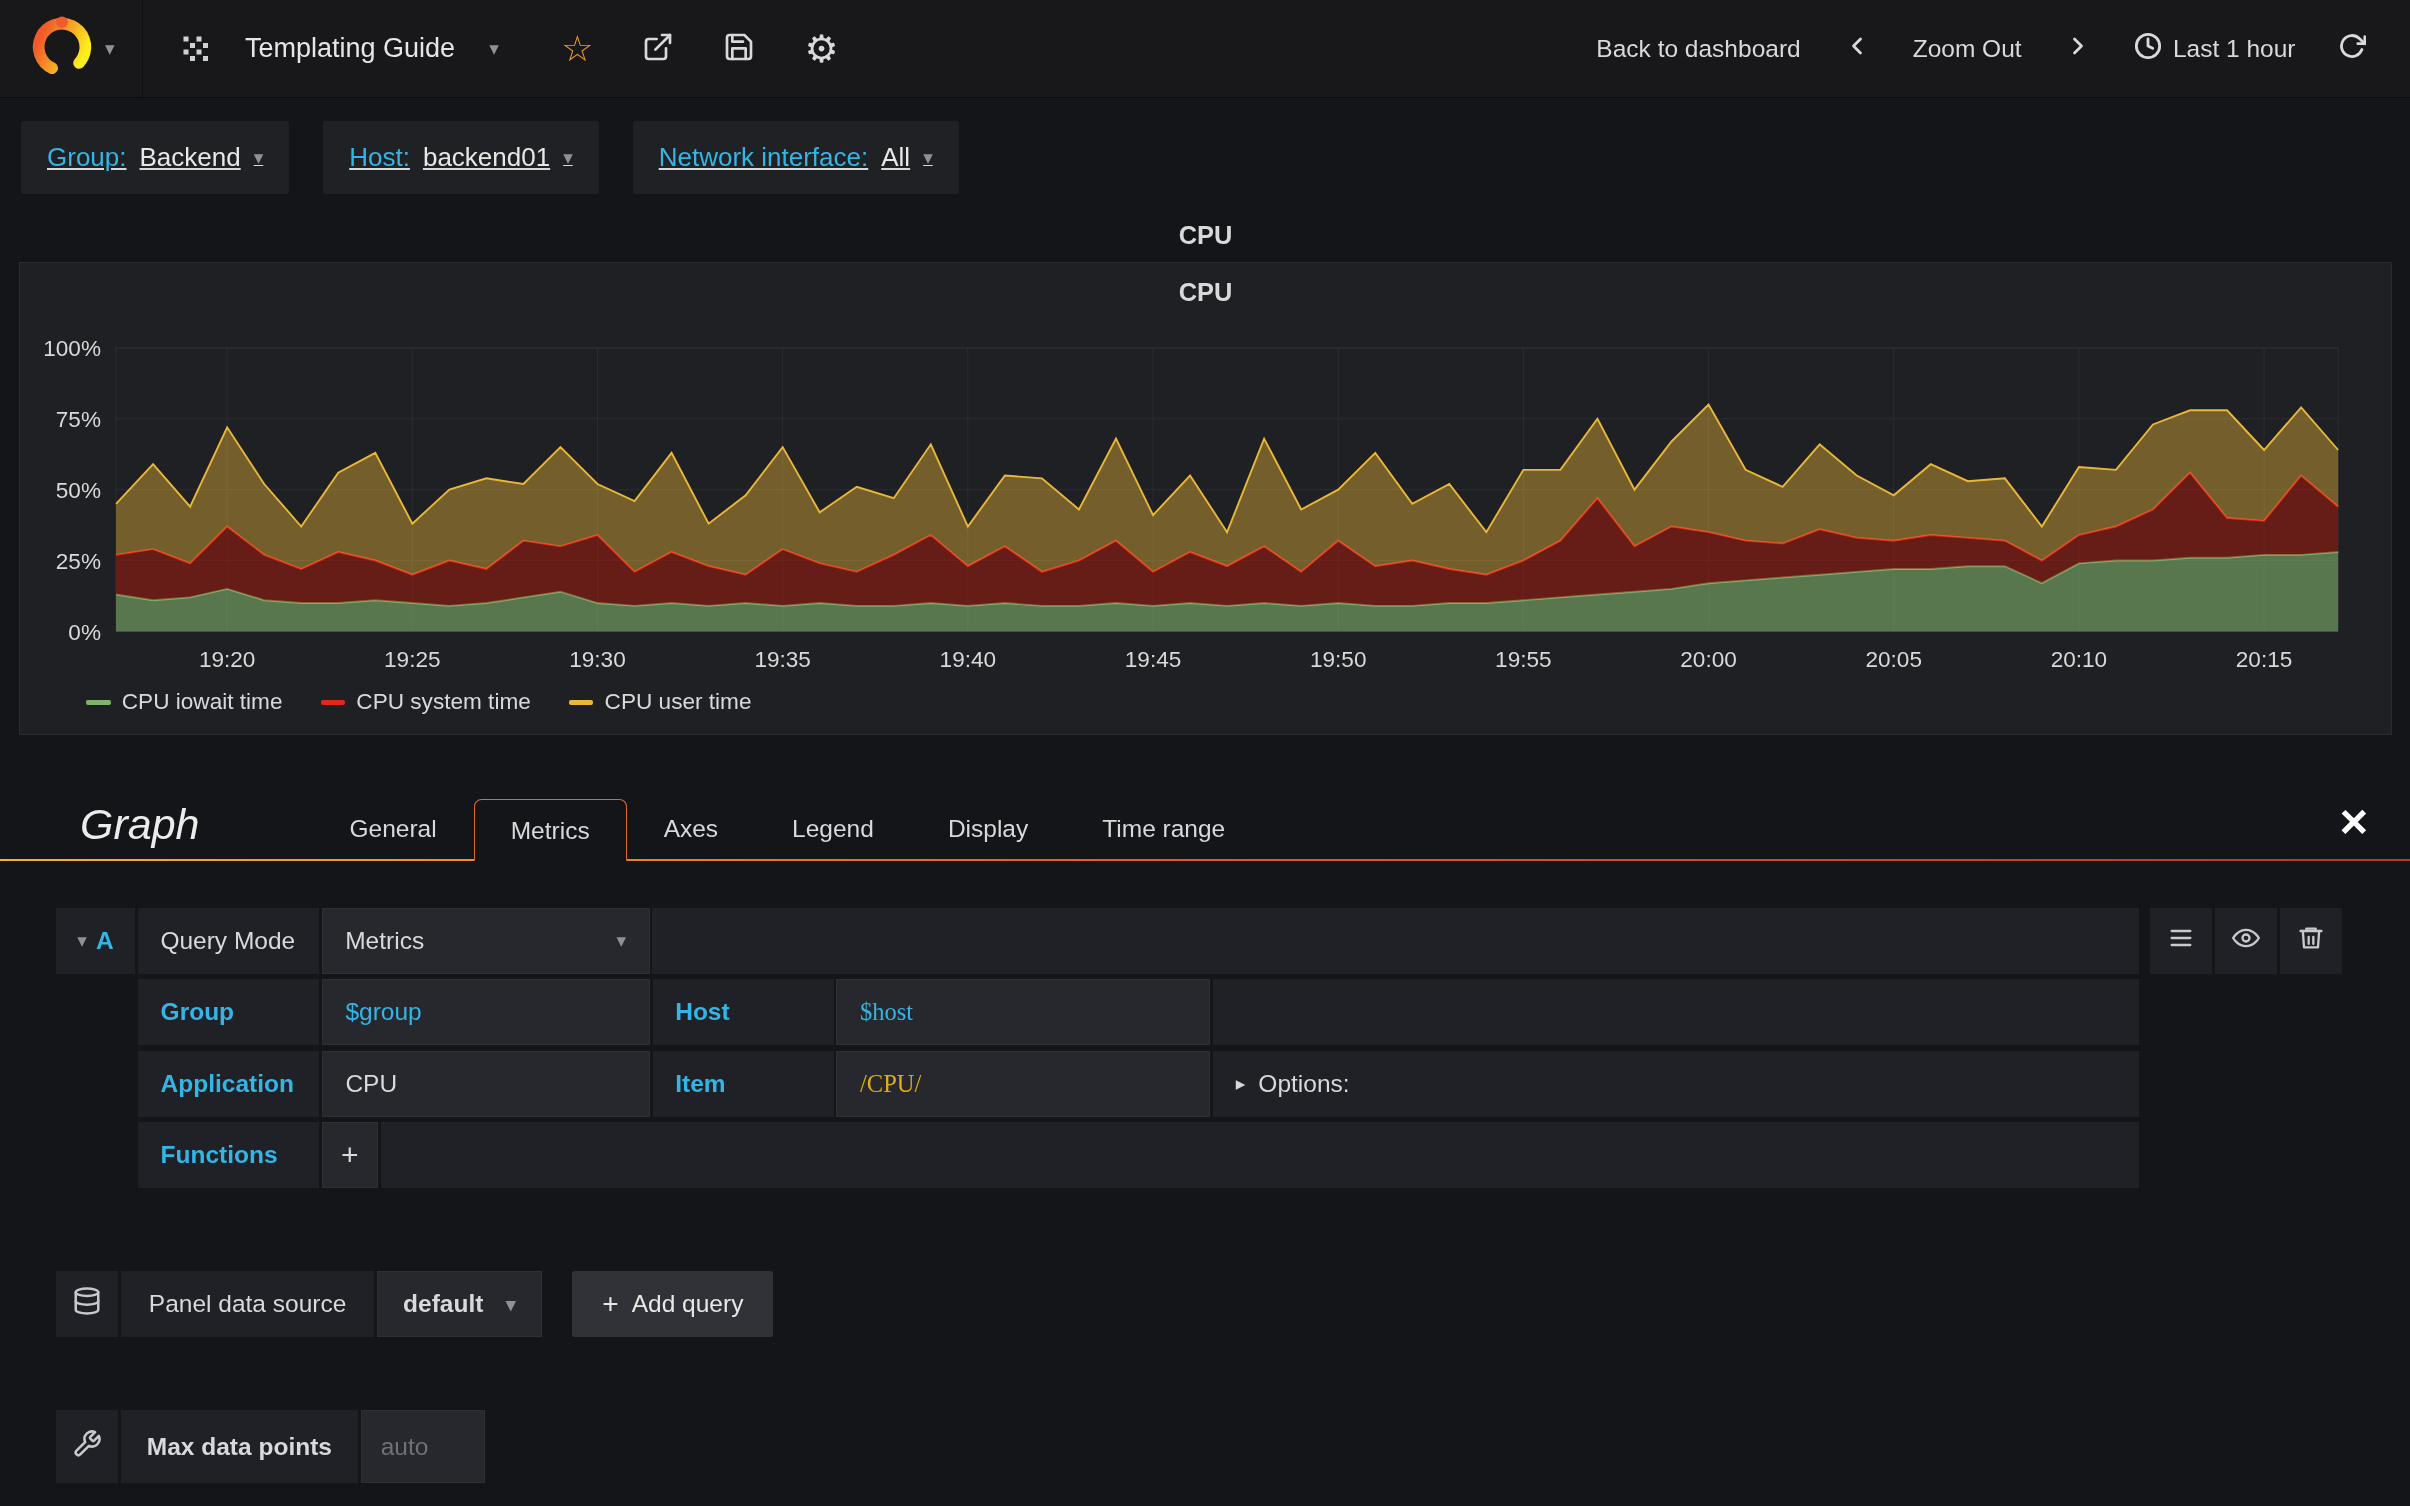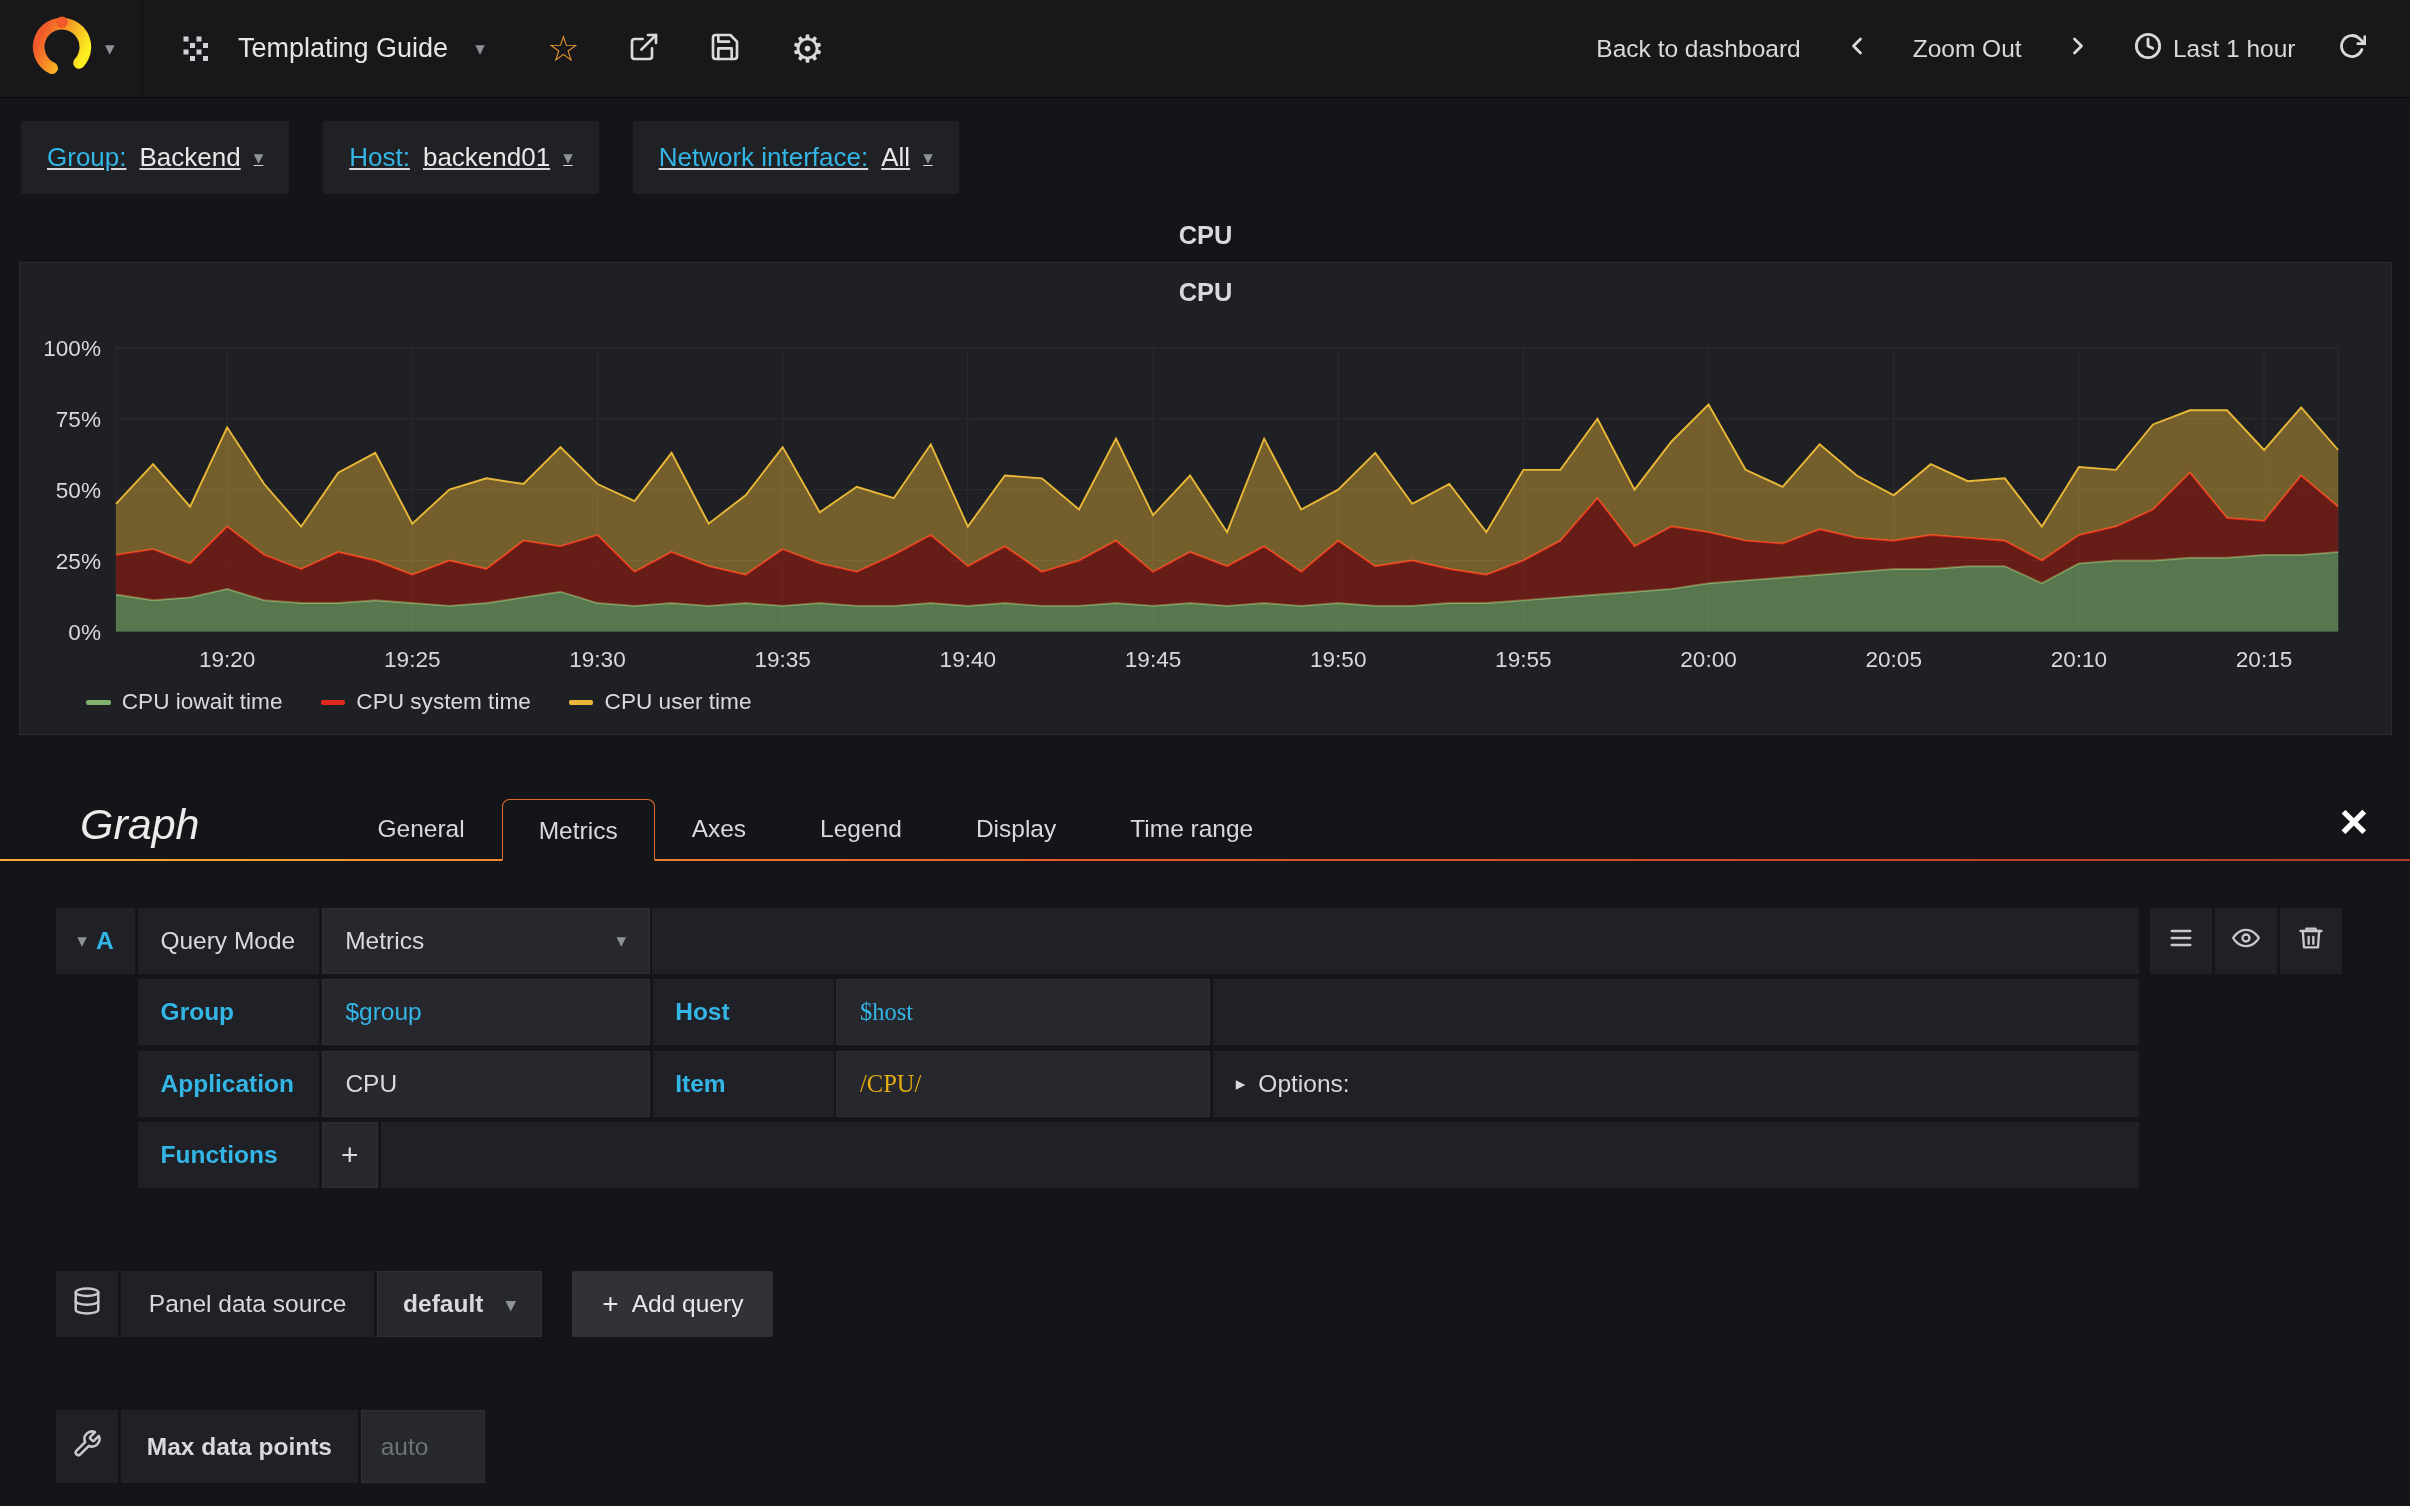--- a/index.html
+++ b/index.html
@@ -12,21 +12,21 @@
   }
   button { font-family:inherit; cursor:pointer; }
 
   
   .navbar { height:98px; background:#18181b; border-bottom:0.9px solid #0b0b0c;
             display:flex; justify-content:space-between; align-items:stretch; }
   .nav-left { display:flex; align-items:center; }
   .logo-wrap { width:143px; height:100%; display:flex; align-items:center; justify-content:center;
                gap:7.5px; border-right:0.9px solid #101012; background:none; border-top:none; border-left:none; border-bottom:none; }
   .logo-wrap svg { width:70px; height:70px; }
-  .dash-title { display:flex; align-items:center; gap:27px; padding:0 38px; height:100%;
+  .dash-title { display:flex; align-items:center; gap:34px; padding:0 38px; height:100%;
                 background:none; border:none; color:#e6e6e6; font-size:27px; }
   .grid-icon svg { width:30px; height:30px; display:block; }
   .caret-grey { color:#8e9297; font-size:19px; }
   .nav-ibtn { background:none; border:none; padding:0 24.5px; height:100%;
               display:flex; align-items:center; color:#d8d9da; }
   .nav-ibtn svg { width:32px; height:32px; stroke:#d8d9da; fill:none; stroke-width:2;
                   stroke-linecap:round; stroke-linejoin:round; }
   .star-glyph { font-size:36px; color:#ef9a2d; line-height:1; }
   .gear-glyph { font-size:38px; color:#d8d9da; line-height:1; }
   .nav-right { display:flex; align-items:center; padding-right:24.5px; }
@@ -47,21 +47,21 @@
                   margin:26px 0 11.3px 0; cursor:pointer; }
   .panel { margin:0 19px; height:473px; background:#1f2023; border:0.9px solid #2b2c30; }
   .chart-title { text-align:center; font-size:25.4px; font-weight:bold; color:#d8d9da; padding:15px 0 7.5px; }
   #chart-svg { display:block; width:2369px; height:373px; }
   .legend { display:flex; gap:38px; padding-left:66px; margin-top:1.9px; font-size:22.6px; color:#d8d9da; }
   .legend-item { display:flex; align-items:center; gap:11.3px; cursor:pointer; }
   .legend-dash { width:24.5px; height:4.7px; border-radius:1.9px; display:inline-block; }
 
   
   .editor { margin-top:62px; }
-  .editor-head { display:flex; align-items:flex-end; padding:0 43px 0 80px; position:relative;gap:28px; }
+  .editor-head { display:flex; align-items:flex-end; padding:0 43px 0 80px; position:relative; }
   .graph-title { font-style:italic; font-size:43px; color:#ececec; margin-right:113px; padding-bottom:9.4px; }
   .tabs { display:flex; align-items:flex-end; }
   .tab { padding:17px 36px 15px; font-size:24.5px; color:#d8d9da; background:none; border:0.9px solid transparent; }
   .tab.active { border:0.9px solid #e0692e; border-bottom-color:#141518; border-radius:7.5px 7.5px 0 0;
                 background:#141518; margin-bottom:-1.9px; position:relative; z-index:2; }
   .close-btn { position:absolute; right:43px; bottom:13px; background:none; border:none;
                color:#ffffff; font-size:49px; line-height:1; font-weight:bold; }
   .gradient-line { height:1.9px; background:linear-gradient(90deg,#f8b133 0%, #e9592b 45%, #b23a2a 100%); }
 
   

